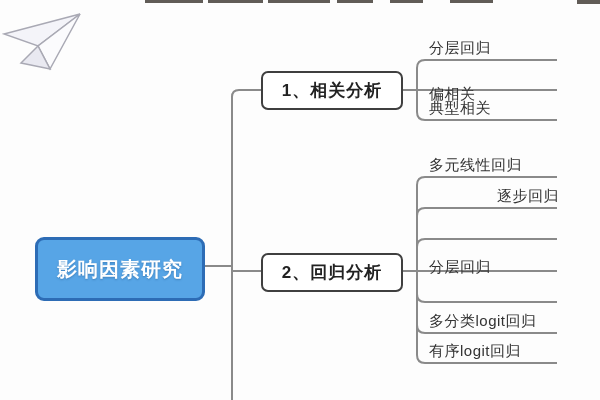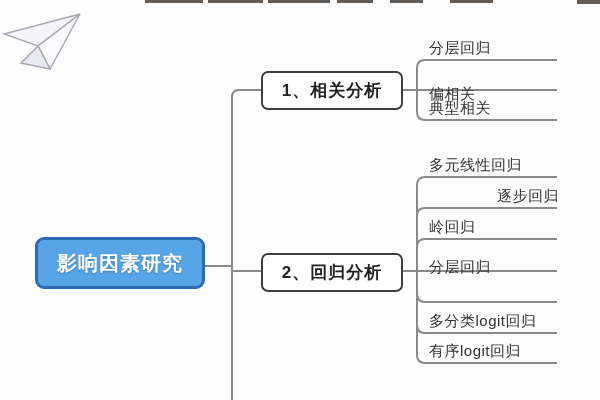--- a/index.html
+++ b/index.html
@@ -16,21 +16,21 @@
     width:600px;height:400px;position:relative;overflow:hidden;
     background:var(--bg);
     font-family:"Liberation Sans","DejaVu Sans",sans-serif;
   }
   .stage{position:absolute;inset:0;width:600px;height:400px;}
   svg.wires{position:absolute;left:0;top:0;}
   svg.wires path{fill:none;stroke:var(--line);stroke-width:2;stroke-linecap:butt;}
   .crop-bar{position:absolute;top:0;height:3px;background:rgba(62,56,50,.82);}
   .plane{position:absolute;left:2px;top:8px;}
   .root-node{
-    position:absolute;left:35px;top:237px;width:170px;height:52px;
+    position:absolute;left:35px;top:237px;width:170px;height:64px;
     background:var(--root-fill);border:3px solid var(--root-border);
     border-radius:9px;box-sizing:border-box;
     display:flex;align-items:center;justify-content:center;
     color:var(--root-text);font-size:20px;font-weight:bold;letter-spacing:1px;
     text-shadow:0 1px 2px rgba(20,60,110,.35);
   }
   .branch-node{
     position:absolute;left:261px;width:142px;height:39px;
     background:#ffffff;border:2px solid var(--box-border);
     border-radius:7px;box-sizing:border-box;
@@ -96,18 +96,17 @@
   <div class="branch-node branch-2">
     <span>2、回归分析</span>
   </div>
 
   <div class="leaf-label" style="top:38px;">分层回归</div>
   <div class="leaf-label" style="top:84px;">偏相关</div>
   <div class="leaf-label" style="top:98px;">典型相关</div>
 
   <div class="leaf-label" style="top:155px;">多元线性回归</div>
   <div class="leaf-label" style="top:186px;text-align:right;">逐步回归</div>
-  <div class="leaf-label" style="top:217px;">岭回归</div>
   <div class="leaf-label" style="top:249px;margin-top:8px;">分层回归</div>
   <div class="leaf-label" style="top:311px;">多分类logit回归</div>
   <div class="leaf-label" style="top:341px;">有序logit回归</div>
 
 </div>
 
 </body></html>

